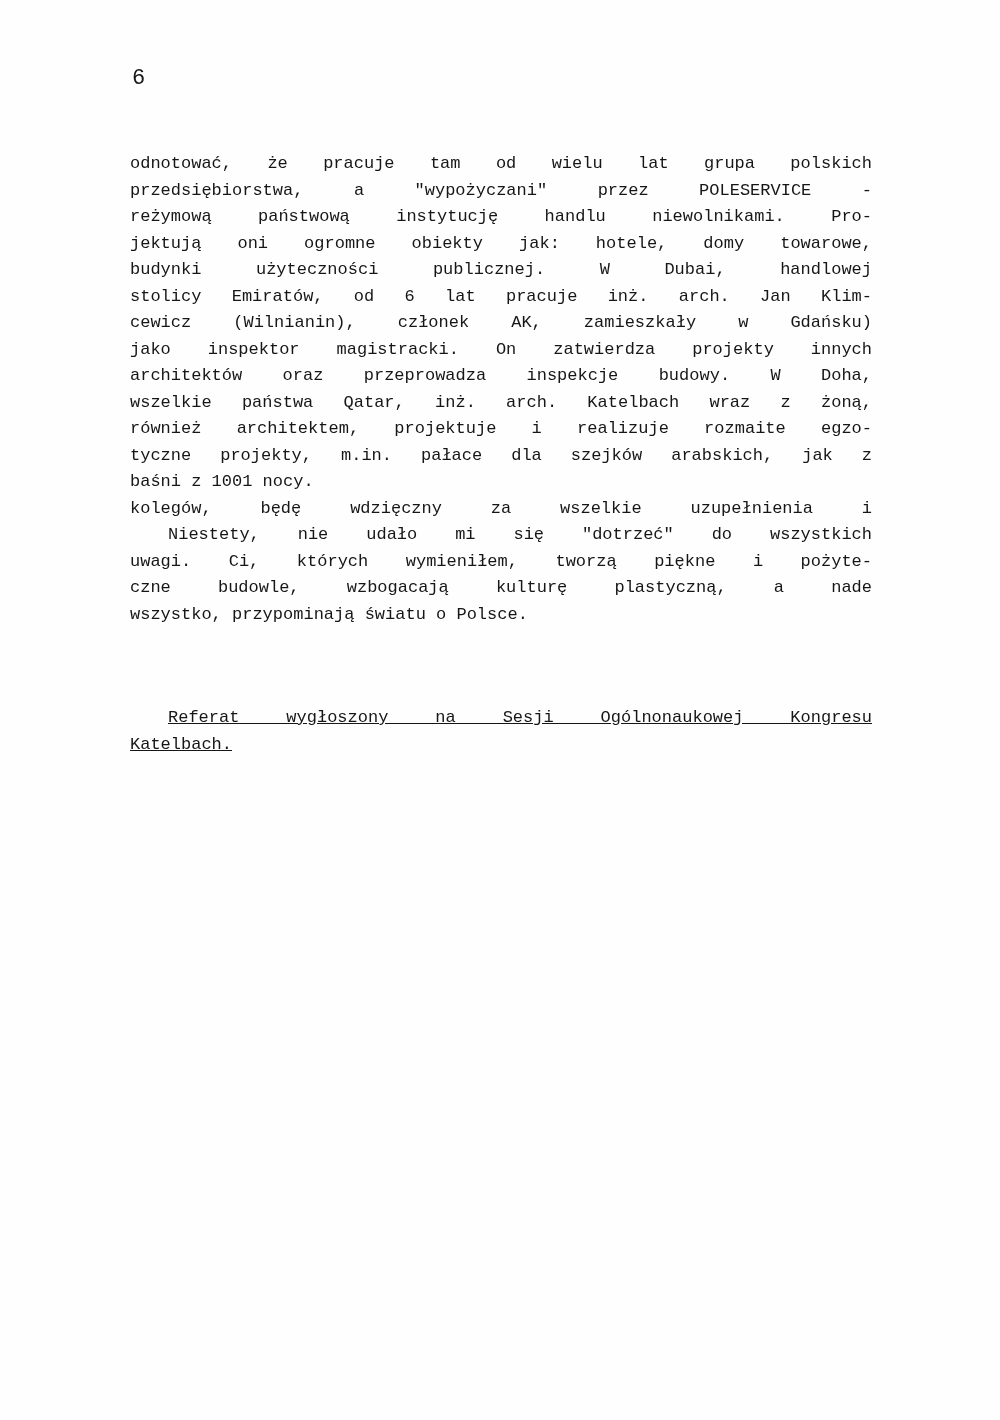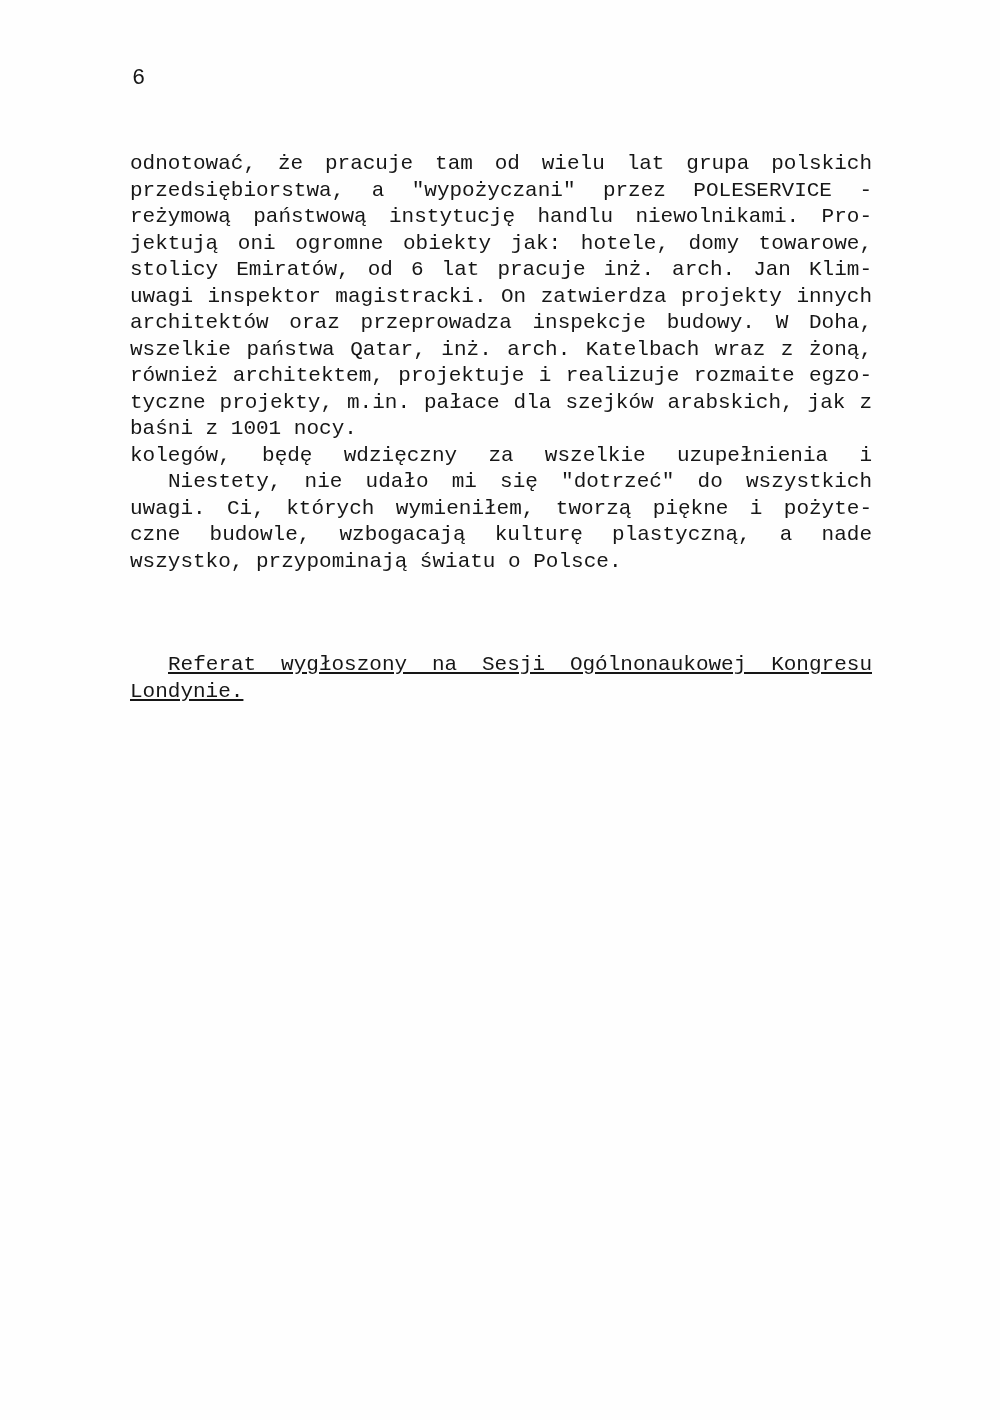--- a/index.html
+++ b/index.html
@@ -18,21 +18,21 @@
     left: 132px;
     top: 66px;
     font-size: 22px;
     line-height: 26px;
   }
   .text-block {
     position: absolute;
     left: 130px;
     top: 151px;
     width: 742px;
-    font-size: 21px;
+    font-size: 17px;
     line-height: 26.5px;
   }
   .line {
     text-align: justify;
     text-align-last: justify;
     -moz-text-align-last: justify;
     white-space: normal;
   }
   .line.last {
     text-align-last: left;
@@ -53,36 +53,38 @@
 
   <div class="page-number">6</div>
 
   <div class="text-block">
 
     <div class="para">
       <div class="line">odnotować, że pracuje tam od wielu lat grupa polskich</div>
       <div class="line">przedsiębiorstwa, a "wypożyczani" przez POLESERVICE -</div>
       <div class="line">reżymową państwową instytucję handlu niewolnikami. Pro-</div>
       <div class="line">jektują oni ogromne obiekty jak: hotele, domy towarowe,</div>
+      <div class="line">budynki użyteczności publicznej. W Dubai, handlowej</div>
       <div class="line">stolicy Emiratów, od 6 lat pracuje inż. arch. Jan Klim-</div>
-      <div class="line">uwagi inspektor magistracki. On zatwierdza projekty innych</div>
+      <div class="line">cewicz (Wilnianin), członek AK, zamieszkały w Gdańsku)</div>
+      <div class="line">jako inspektor magistracki. On zatwierdza projekty innych</div>
       <div class="line">architektów oraz przeprowadza inspekcje budowy. W Doha,</div>
       <div class="line">wszelkie państwa Qatar, inż. arch. Katelbach wraz z żoną,</div>
       <div class="line">również architektem, projektuje i realizuje rozmaite egzo-</div>
       <div class="line">tyczne projekty, m.in. pałace dla szejków arabskich, jak z</div>
       <div class="line last">baśni z 1001 nocy.</div>
     </div>
 
     <div class="para">
       <div class="line">kolegów, będę wdzięczny za wszelkie uzupełnienia i</div>
       <div class="line ind">Niestety, nie udało mi się "dotrzeć" do wszystkich</div>
       <div class="line">uwagi. Ci, których wymieniłem, tworzą piękne i pożyte-</div>
       <div class="line">czne budowle, wzbogacają kulturę plastyczną, a nade</div>
       <div class="line last">wszystko, przypominają światu o Polsce.</div>
     </div>
 
     <div class="para footer-note">
       <div class="line ind">Referat wygłoszony na Sesji Ogólnonaukowej Kongresu</div>
-      <div class="line last">Londynie.</div>
+      <div class="line last">Katelbach.</div>
     </div>
 
   </div>
 </div>
 
 </body></html>

